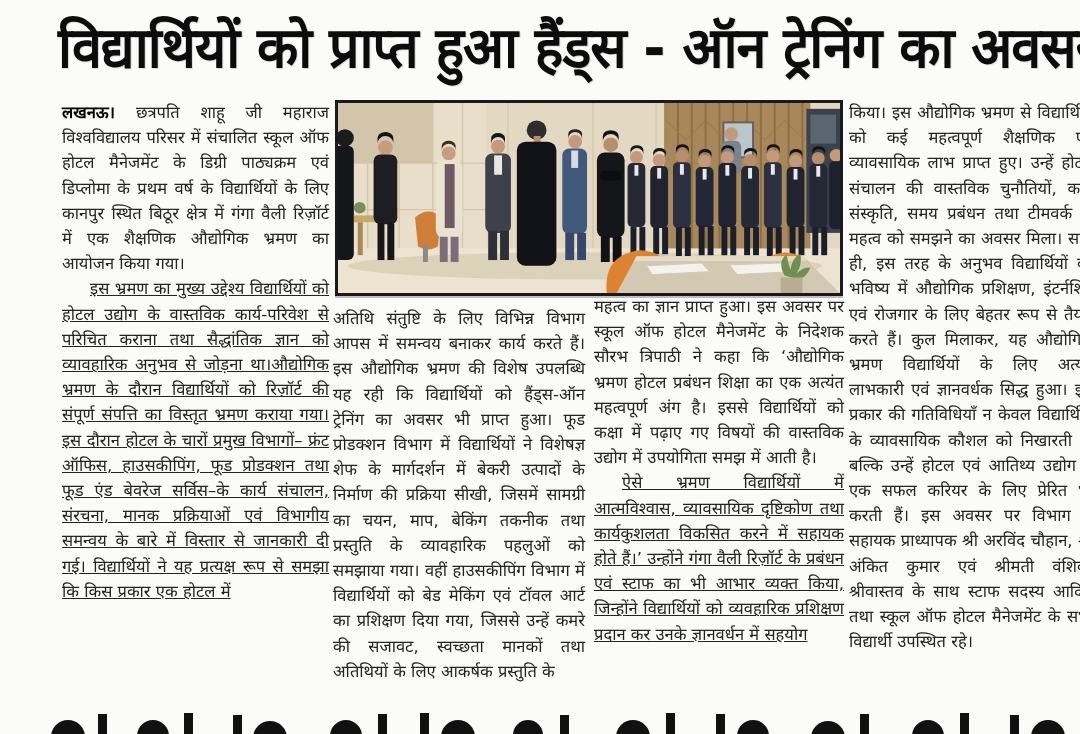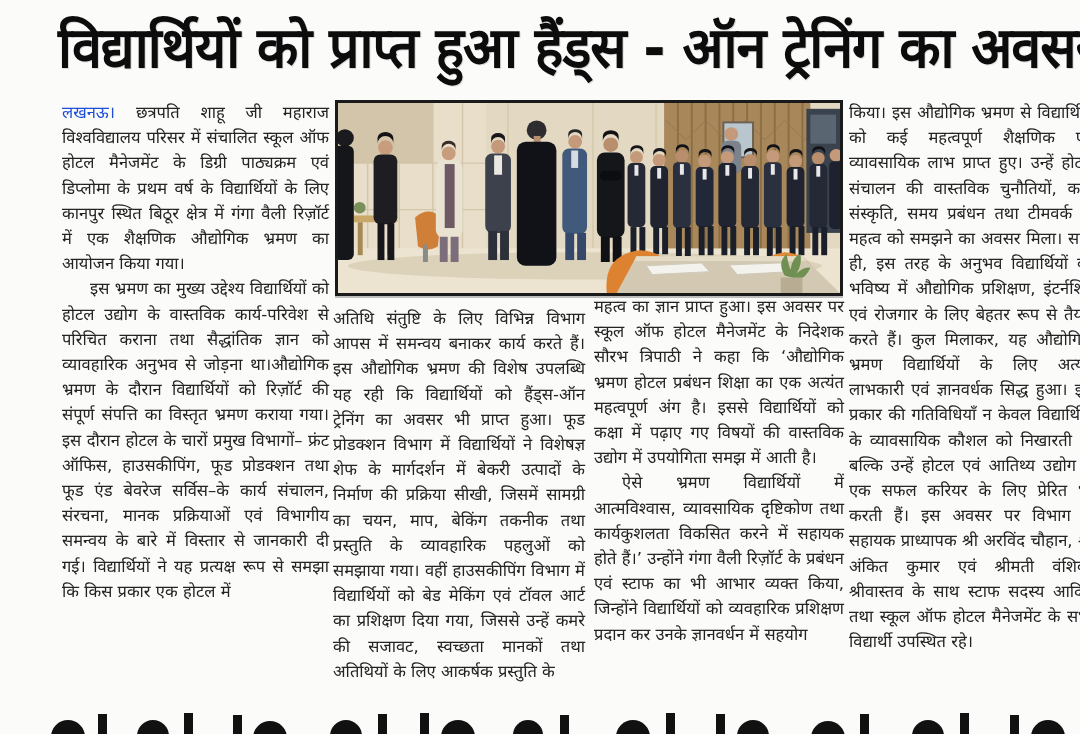--- a/index.html
+++ b/index.html
@@ -15,22 +15,22 @@
     font-weight:700;font-size:56px;line-height:80px;color:#0c0c0c;
     white-space:nowrap;letter-spacing:-1px;
     transform:scaleX(0.96);transform-origin:left center;
     text-shadow:1px 1px 0 #55555533;
   }
   .body-text{
     font-size:16.5px;line-height:25.2px;color:#232323;
     text-align:justify;
   }
   .body-text p{margin:0;}
-  .body-text p.indent{text-indent:1.7em;}
-  .dateline{font-weight:400;color:#1d4ed8;}
+  .body-text p.indent{text-indent:1.7em;text-decoration:underline;}
+  .dateline{font-weight:700;color:#000000;}
   .col{position:absolute;top:100px;}
   .col1{left:14px;width:267px;}
   .col2{left:285px;width:252px;top:306px;}
   .col3{left:546px;width:250px;top:294px;}
   .col4{left:801px;width:245px;}
   .photo-frame{
     position:absolute;left:287px;top:100px;width:508px;height:196px;
     border:3px solid #1a1a1a;box-sizing:border-box;background:#e3d8c2;
     box-shadow:0 2px 0 #bdbdbd;
   }

